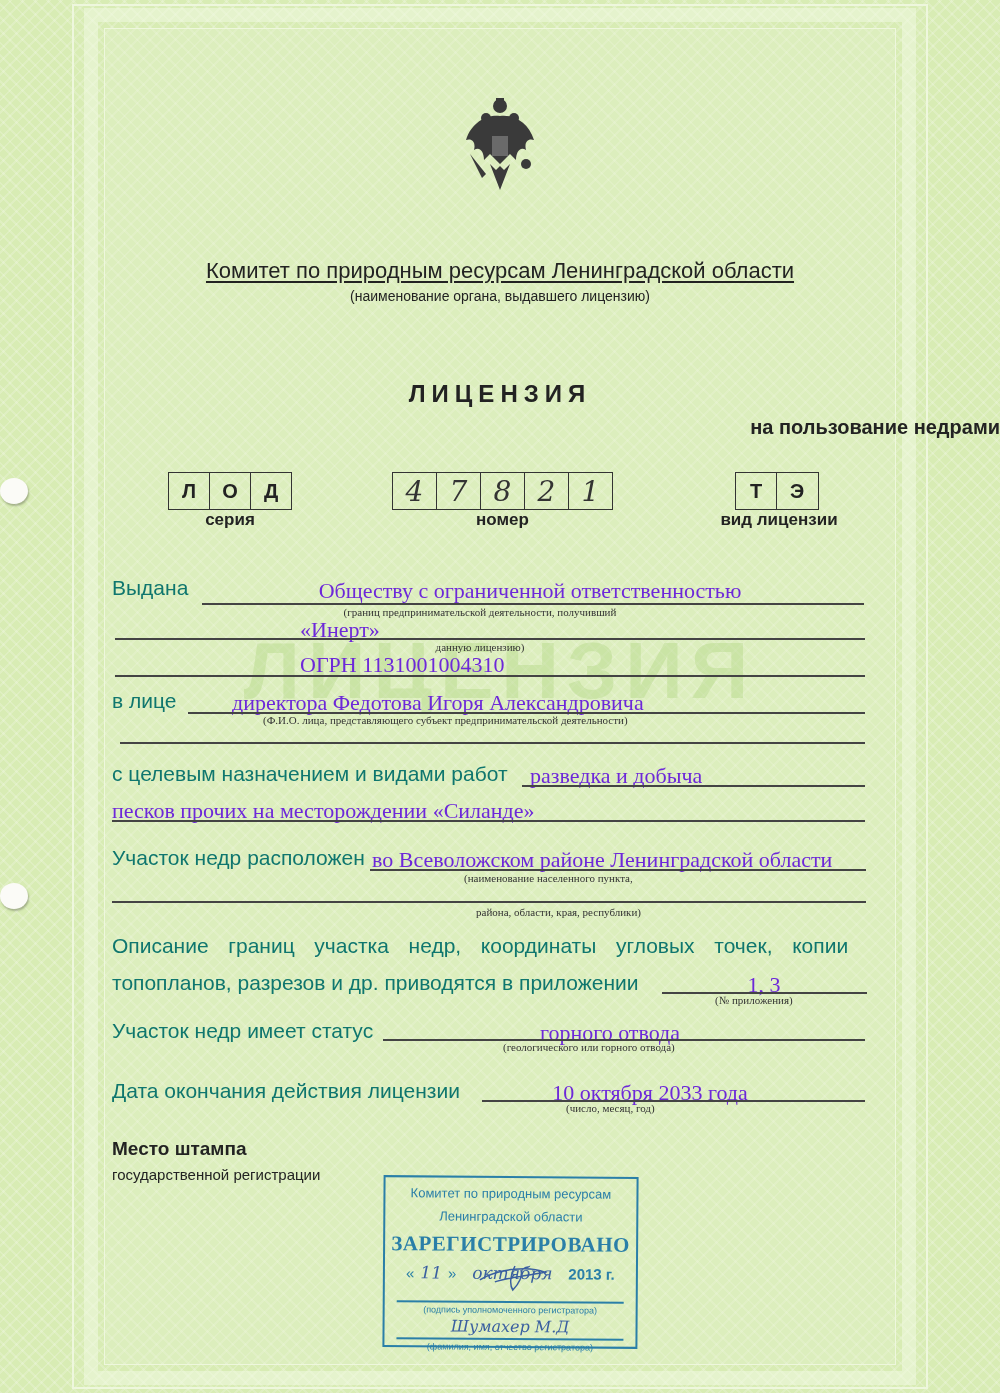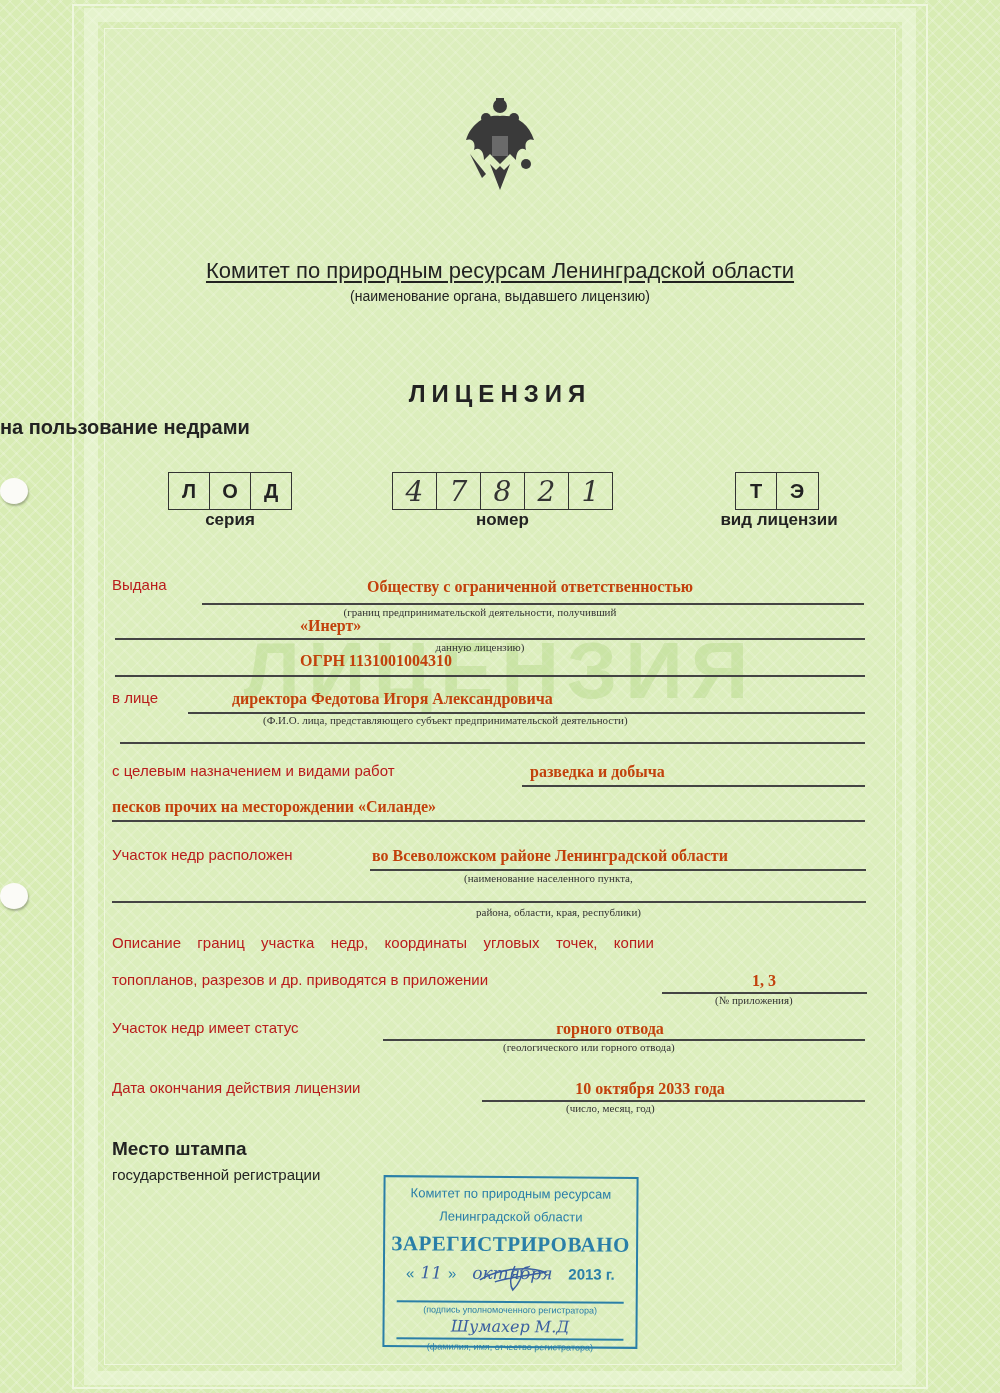--- a/index.html
+++ b/index.html
@@ -34,32 +34,32 @@
     background: #fbfbf7; box-shadow: 1px 2px 2px rgba(0,0,0,0.25);
   }
   .emblem { position: absolute; left: 460px; top: 94px; width: 80px; height: 100px; }
   .abs { position: absolute; }
   .authority {
     left: 0; width: 1000px; top: 258px; text-align: center; font-size: 22px;
   }
   .authority span { text-decoration: underline; text-underline-offset: 3px; }
   .authority-note { left: 0; width: 1000px; top: 288px; text-align: center; font-size: 14px; }
   .title { left: 0; width: 1000px; top: 380px; text-align: center; font-size: 24px; font-weight: bold; letter-spacing: 6px; }
-  .subtitle { left: 0; width: 1000px; top: 416px; text-align: left; font-size: 20px; font-weight: bold; }
+  .subtitle { left: 0; width: 1000px; top: 416px; text-align: right; font-size: 20px; font-weight: bold; }
   .boxes { display: flex; border: 1px solid #333; height: 36px; }
   .boxes .cell { width: 40px; border-right: 1px solid #333; display: flex; align-items: center; justify-content: center; font-size: 20px; font-weight: bold; }
   .boxes .cell:last-child { border-right: none; }
   .boxes.hand .cell { font-family: "DejaVu Serif", serif; font-style: italic; font-weight: normal; font-size: 28px; color: #333; }
   .box-label { font-size: 17px; font-weight: bold; text-align: center; }
   .watermark {
     left: 0; width: 1000px; top: 625px; text-align: center; font-size: 80px; font-weight: bold;
     color: rgba(170,210,120,0.35); letter-spacing: 8px;
   }
-  .label { font-size: 15px; color: #b91c1c; text-align: right; }
-  .value { font-family: "Liberation Serif", serif; font-weight: bold; font-size: 16px; color: #c2410c; }
+  .label { font-size: 21px; color: #0f766e; text-align: right; }
+  .value { font-family: "Liberation Serif", serif; font-weight: normal; font-size: 22px; color: #6d28d9; }
   .note { font-family: "Liberation Serif", serif; font-size: 11px; color: #333; }
   .line { position: absolute; height: 2px; background: #444; }
   .stamp {
     position: absolute; left: 383px; top: 1176px; width: 255px; height: 172px;
     border: 2px solid #2a7fa8; color: #2a7fa8; box-sizing: border-box;
     font-family: "Liberation Sans", sans-serif; text-align: center;
     transform: rotate(0.4deg);
   }
   .stamp .org { font-size: 13px; line-height: 15px; margin-top: 8px; }
   .stamp .reg { font-family: "Liberation Serif", serif; font-weight: bold; font-size: 21px; margin-top: 8px; letter-spacing: 0.5px; }

